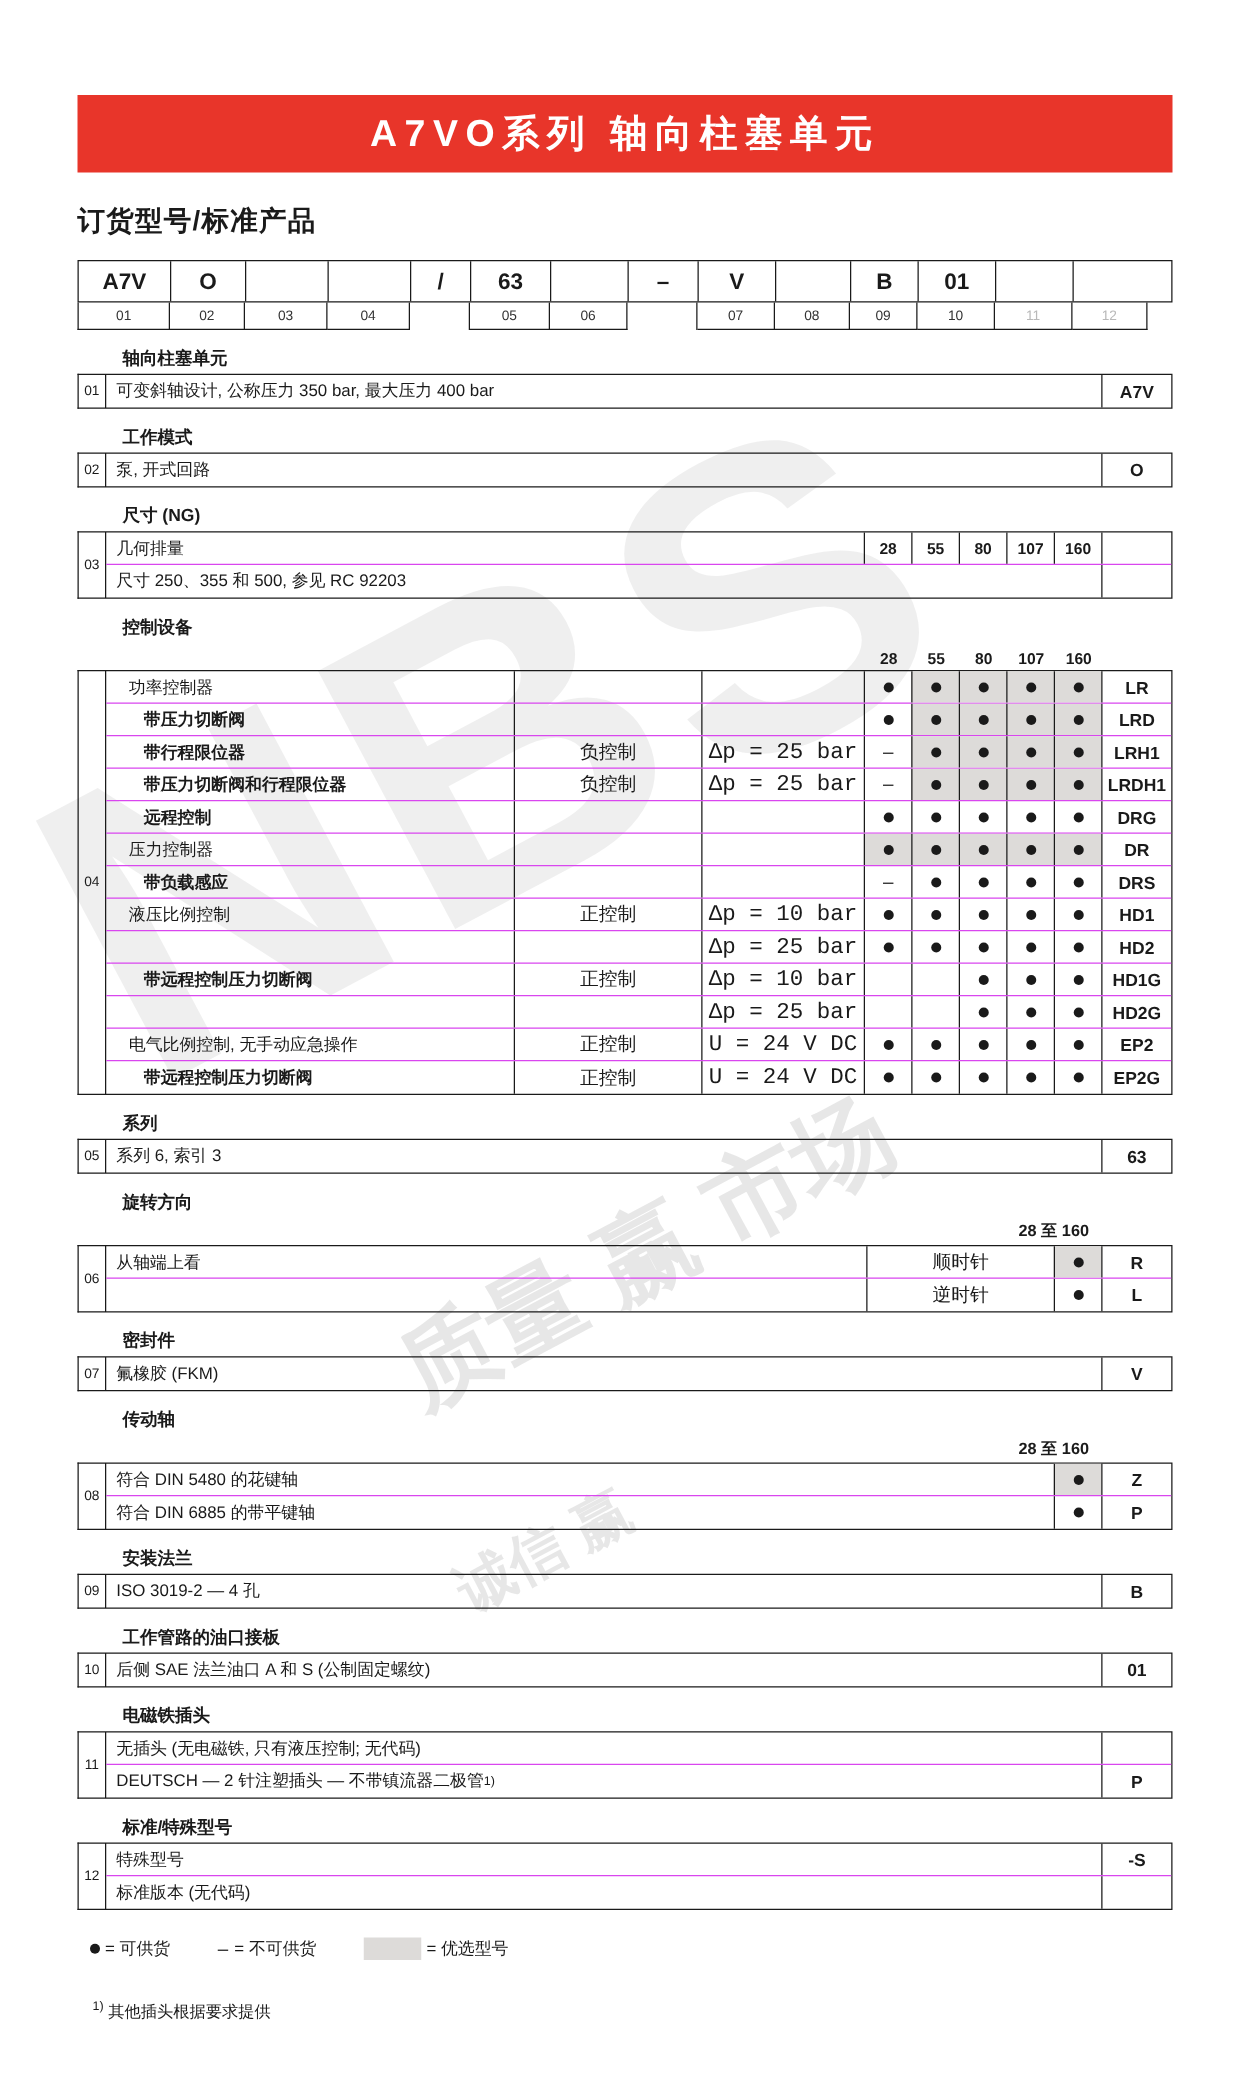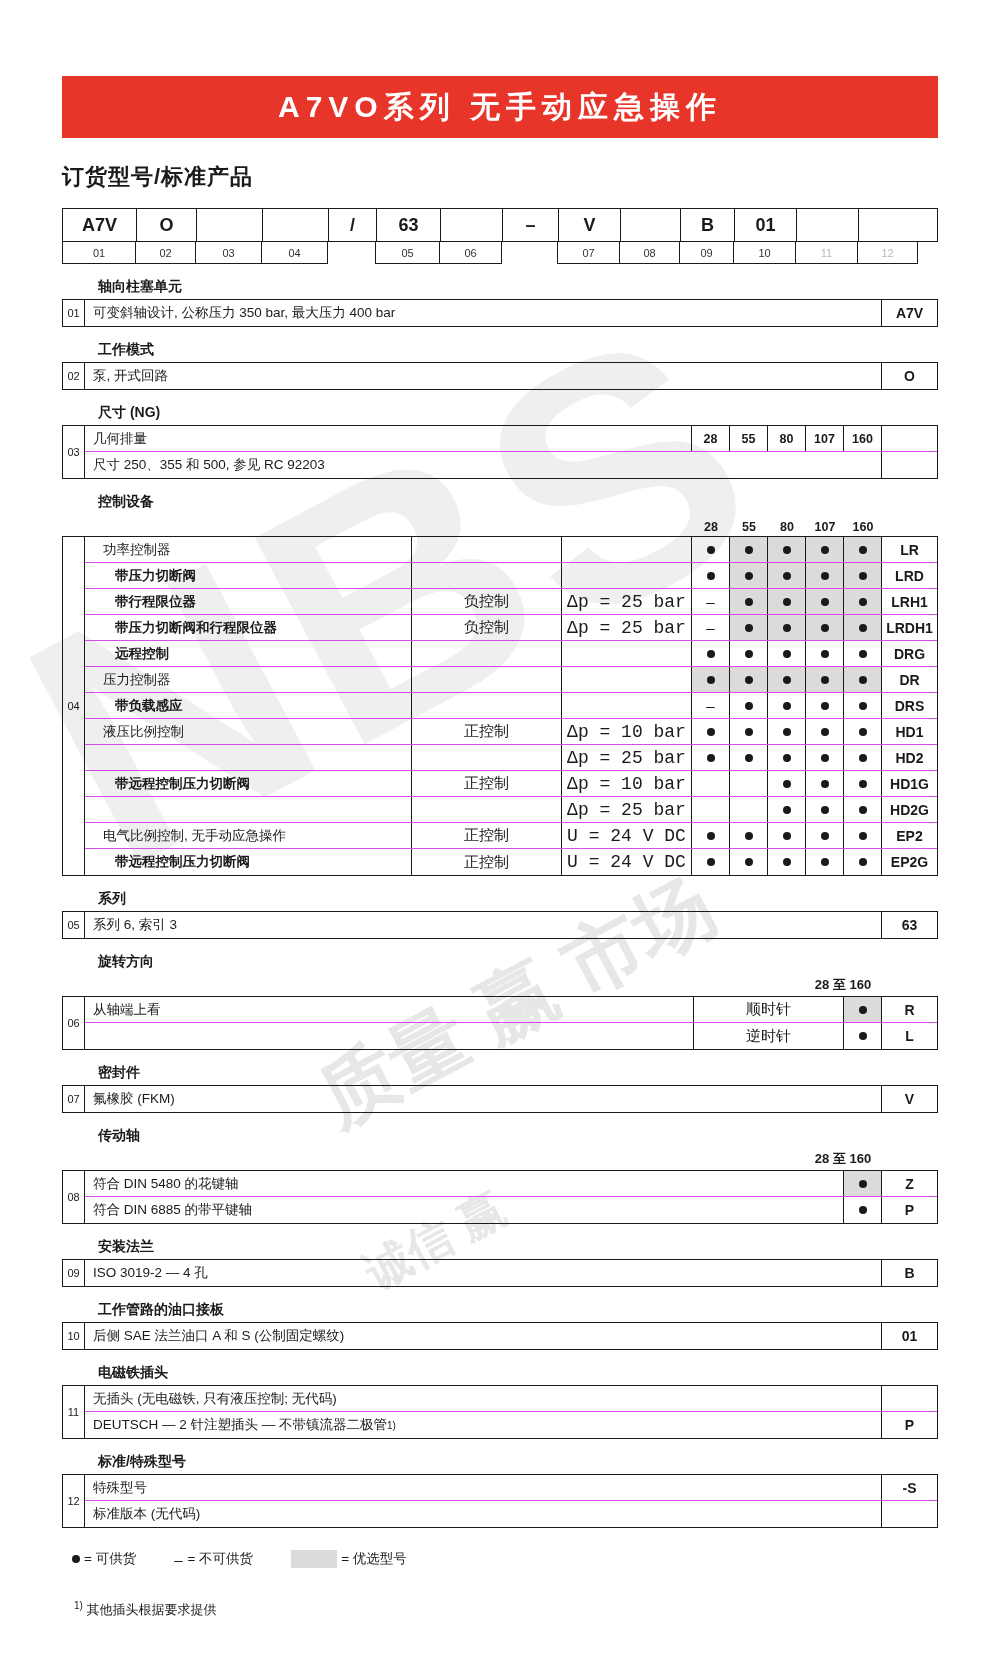--- a/index.html
+++ b/index.html
@@ -178,21 +178,21 @@
 
 <div class="watermark">
   <div class="wm-text wm1">NBS</div>
   <div class="wm-text wm2">质量 赢 市场</div>
   <div class="wm-text wm3">诚信 赢</div>
 </div>
 
 <div class="page">
 
   <div class="banner">
-    <div class="banner-title">A7VO系列 无手动应急操作</div>
+    <div class="banner-title">A7VO系列 轴向柱塞单元</div>
   </div>
 
   <div class="section-title">订货型号/标准产品</div>
 
   <div class="code-wrap">
     <div class="code-row" id="code-row">
         <div class="code-cell" style="width: 74px; min-width: 74px;">A7V</div>
         <div class="code-cell" style="width: 60px; min-width: 60px;">O</div>
         <div class="code-cell blank" style="width: 66px; min-width: 66px;"></div>
         <div class="code-cell blank" style="width: 66px; min-width: 66px;"></div>

